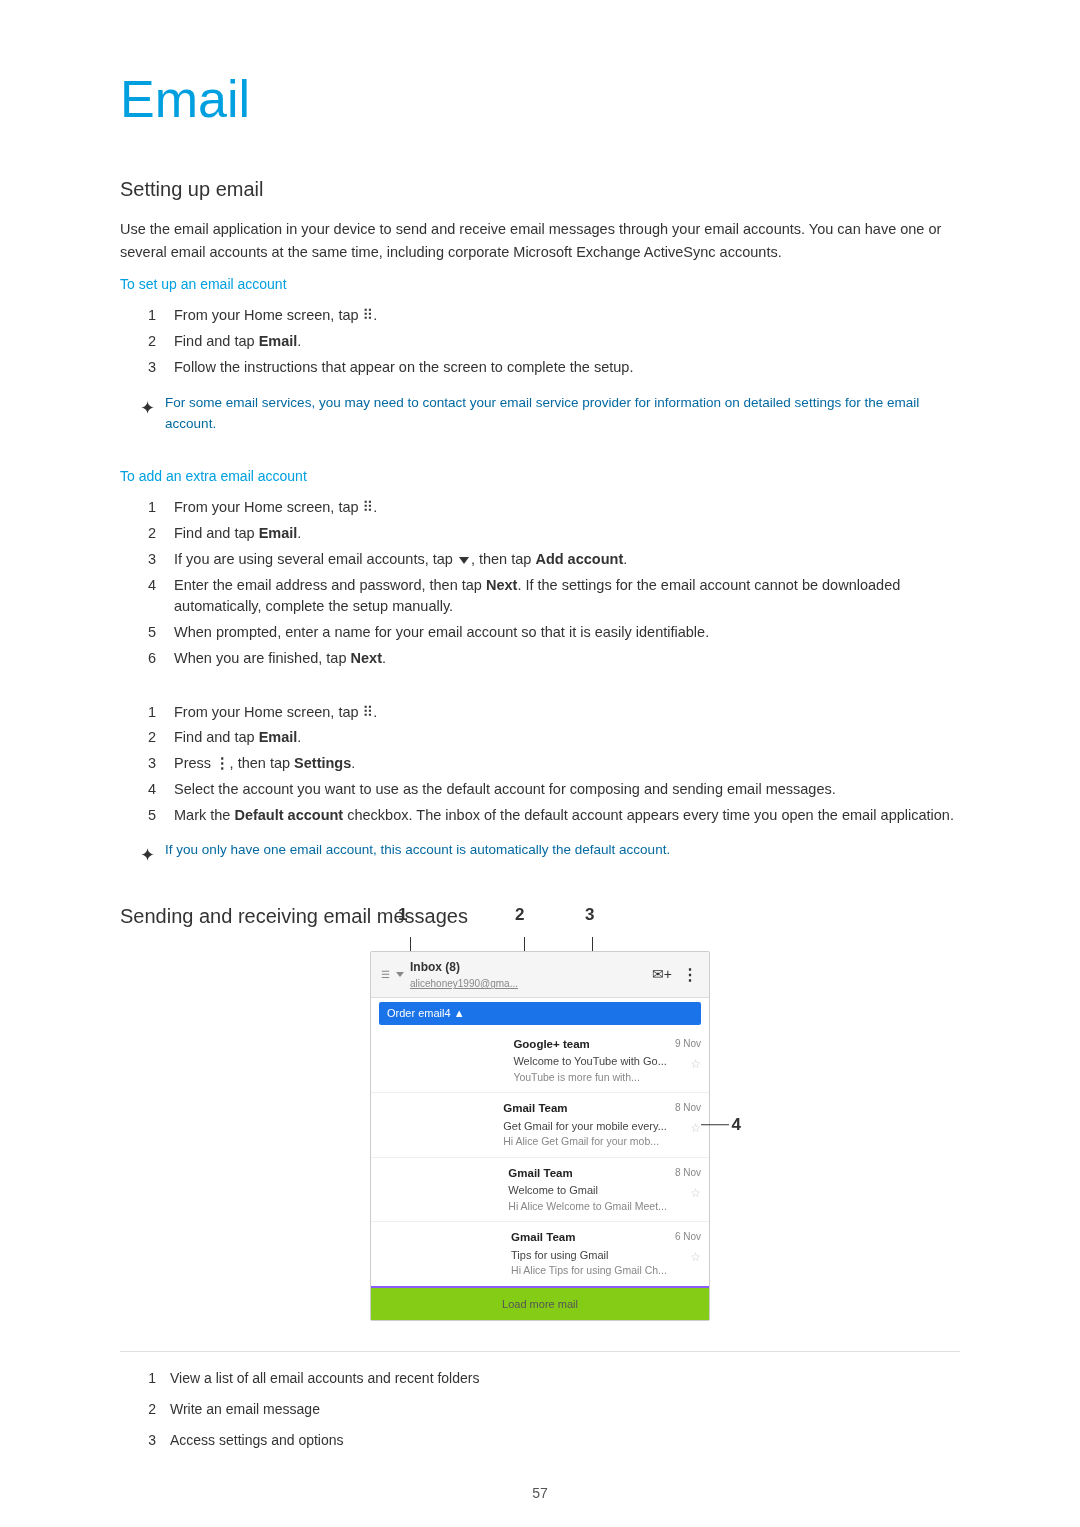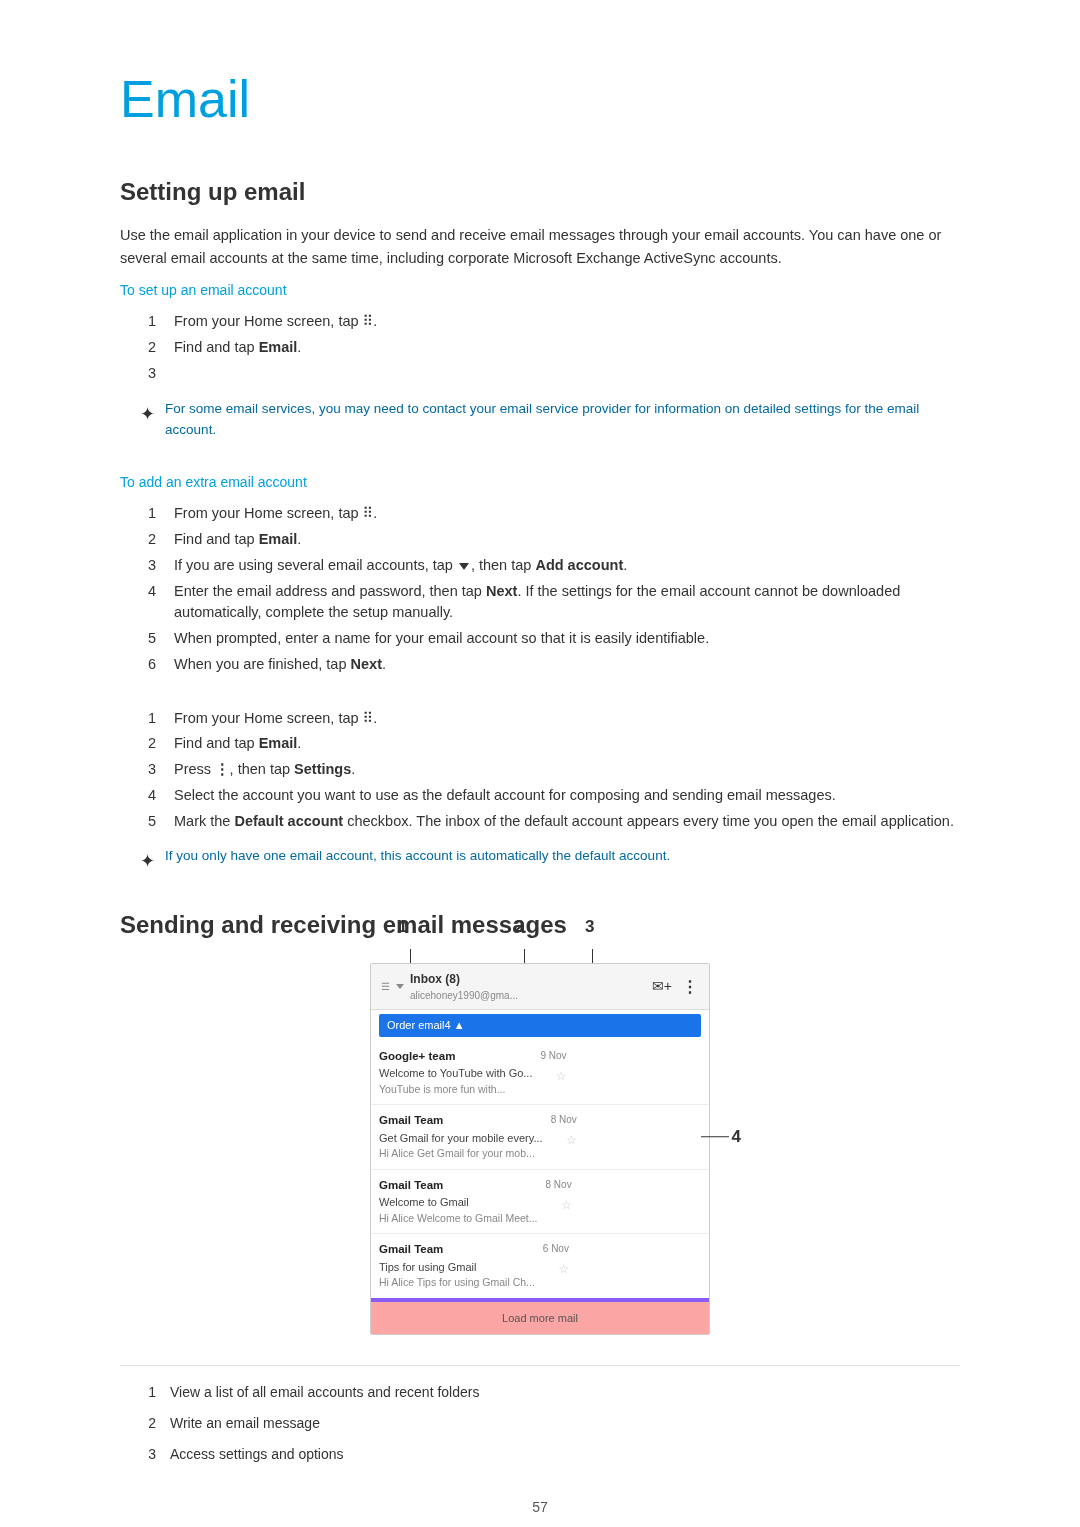--- a/index.html
+++ b/index.html
@@ -16,22 +16,22 @@
 
     .page-title {
       font-size: 52px;
       font-weight: 300;
       color: #00a0e0;
       margin-bottom: 36px;
       font-family: Arial, Helvetica, sans-serif;
     }
 
     .section-heading {
-      font-size: 24px;
-      font-weight: bold;
+      font-size: 20px;
+      font-weight: normal;
       color: #333;
       margin-bottom: 14px;
     }
 
     .body-text {
       font-size: 14.5px;
       color: #333;
       margin-bottom: 10px;
       line-height: 1.6;
     }
@@ -136,21 +136,21 @@
       border-radius: 2px;
       display: flex;
       justify-content: flex-start;
       align-items: center;
     }
 
     .email-row {
       padding: 7px 8px;
       border-bottom: 1px solid #eee;
       display: flex;
-      justify-content: flex-start;
+      justify-content: flex-end;
       align-items: flex-start;
     }
 
     .email-row:last-child { border-bottom: none; }
 
     .email-from {
       font-size: 11.5px;
       font-weight: bold;
       color: #222;
     }
@@ -176,22 +176,22 @@
       gap: 4px;
     }
 
     .star-icon { color: #ccc; font-size: 12px; }
 
     .load-more {
       text-align: center;
       padding: 8px;
       font-size: 11px;
       color: #555;
-      border-top: 4px solid #8b5cf6;
-      background: #fca5a5;
+      border-top: 2px solid #8b5cf6;
+      background: #84cc16;
     }
 
     .callout-row {
       display: flex;
       gap: 14px;
       font-size: 14px;
       color: #333;
       margin-bottom: 10px;
       padding-left: 20px;
     }
@@ -230,20 +230,21 @@
       <li>
           <span class="num">1</span>
           <span>From your Home screen, tap ⠿.</span>
         </li>
       <li>
           <span class="num">2</span>
           <span>Find and tap <strong>Email</strong>.</span>
         </li>
       <li>
           <span class="num">3</span>
+          <span>Follow the instructions that appear on the screen to complete the setup.</span>
         </li>
     </ol>
     <div class="note-box">
       <span class="note-icon">✦</span>
       <span class="note-text">For some email services, you may need to contact your email service provider for information on detailed settings for the email account.</span>
     </div>
   </div>
 
   <div class="section-block">
     <span class="subsection-link">To add an extra email account</span>
@@ -322,21 +323,21 @@
       <div style="position:absolute; top:-14px; left:222px; width:1px; height:14px; background:#333; pointer-events:none;"></div>
 
       <div class="screenshot">
 
         <div class="screenshot-header">
           <div class="screenshot-inbox-label">
             <span style="font-size:10px;color:#888;">☰</span>
             <span style="display:inline-block;width:0;height:0;border-left:4px solid transparent;border-right:4px solid transparent;border-top:5px solid #888;margin:0 2px;"></span>
             <div>
               <div style="font-size:12px;font-weight:bold;color:#333;">Inbox (8)</div>
-              <div style="font-size:10px;color:#888;">alicehoney1990@gma...</div>
+              <div style="font-size:10px;color:#888;text-decoration:underline;">alicehoney1990@gma...</div>
             </div>
           </div>
           <div class="screenshot-actions">
             <span style="font-size:14px;color:#333;">✉+</span>
             <span style="font-size:16px;color:#333;font-weight:bold;letter-spacing:1px;">⋮</span>
           </div>
         </div>
 
         <div class="order-email-bar">
           <span>Order email</span>

